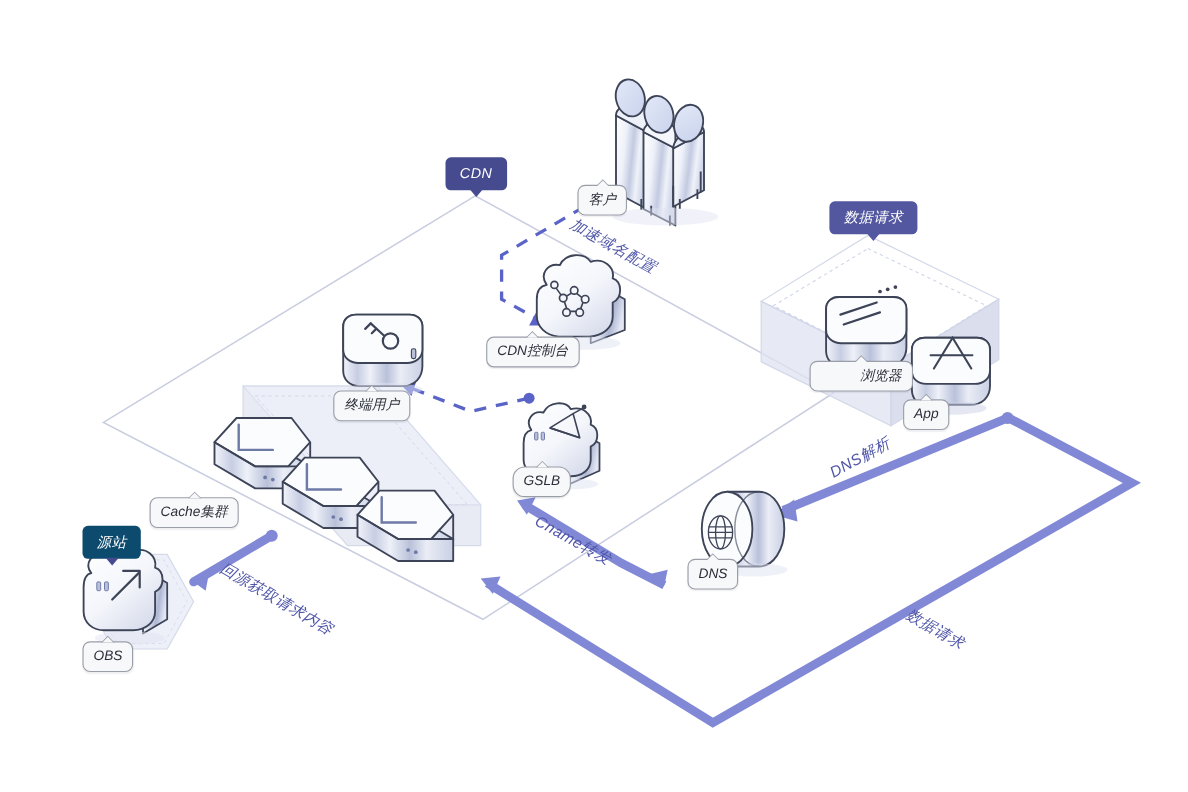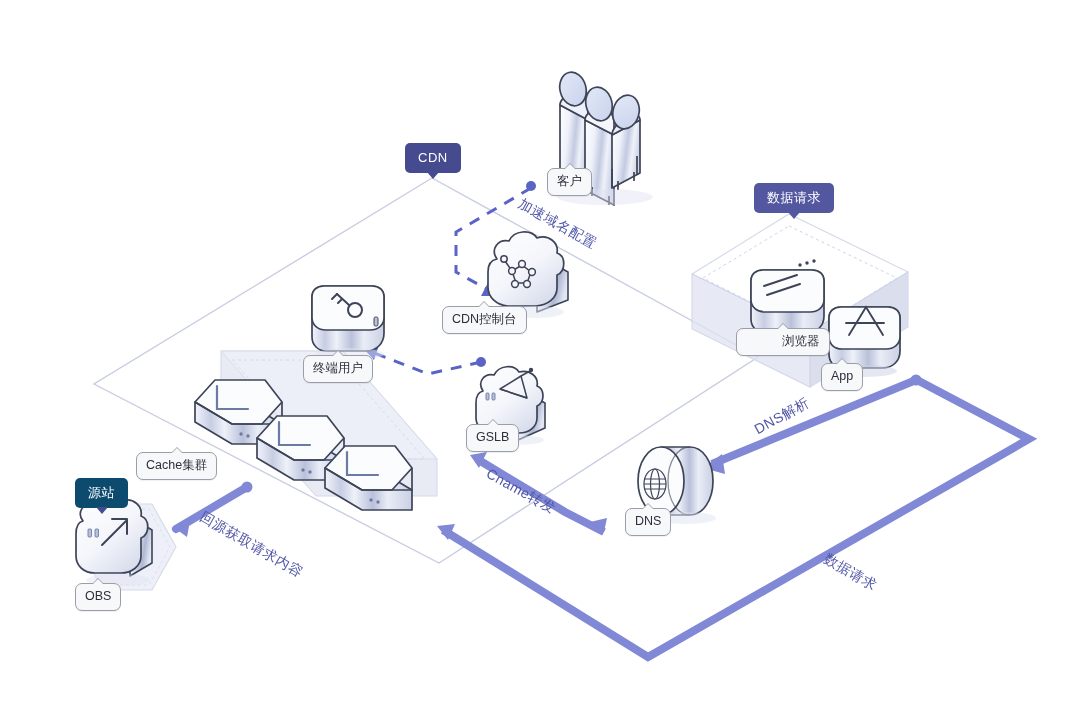--- a/index.html
+++ b/index.html
@@ -11,20 +11,21 @@
     width: 1080px;
     height: 720px;
     font-family: "Liberation Sans", "DejaVu Sans", sans-serif;
     overflow: hidden;
   }
   #stage {
     position: relative;
     width: 863px;
     height: 720px;
     background: #ffffff;
+    font-style: italic;
   }
   #canvas {
     position: absolute;
     top: 0;
     left: 0;
     width: 1080px;
     height: 720px;
   }
   
   .zone-badge {
@@ -85,26 +86,26 @@
     position: absolute;
     top: -5px;
     left: 50%;
     margin-left: -5px;
     width: 0; height: 0;
     border-left: 5px solid transparent;
     border-right: 5px solid transparent;
     border-bottom: 5px solid #f7f8fa;
   }
 
-  .lbl-khu      { left: 547px; top: 168px; }
+  .lbl-khu      { left: 525px; top: 168px; }
   .lbl-console  { left: 442px; top: 306px; }
   .lbl-confcen  { left: 303px; top: 355px; }
   .lbl-cache    { left: 136px; top: 428px; margin-top: 24px; }
   .lbl-obs      { left: 75px;  top: 583px; }
-  .lbl-gslb     { left: 466px; top: 424px; }
+  .lbl-gslb     { left: 466px; top: 424px; border-radius: 11px; }
   .lbl-dns      { left: 625px; top: 508px; }
   .lbl-browser  { left: 736px; top: 328px; padding-left: 45px; }
   .lbl-app      { left: 821px; top: 363px; }
 
   
   .flow-text {
     position: absolute;
     color: #5056a8;
     font-size: 14px;
     line-height: 1;

